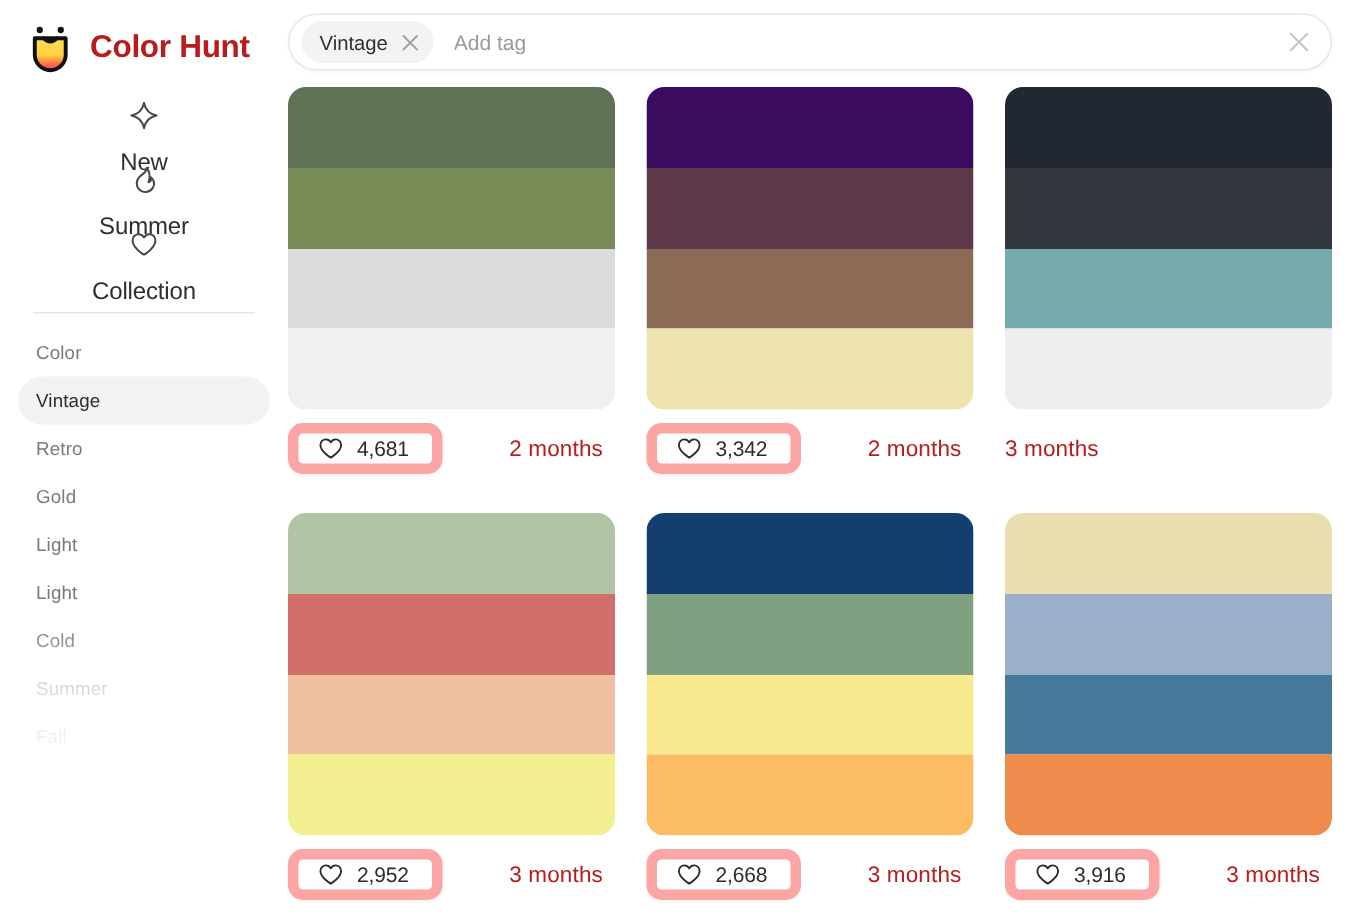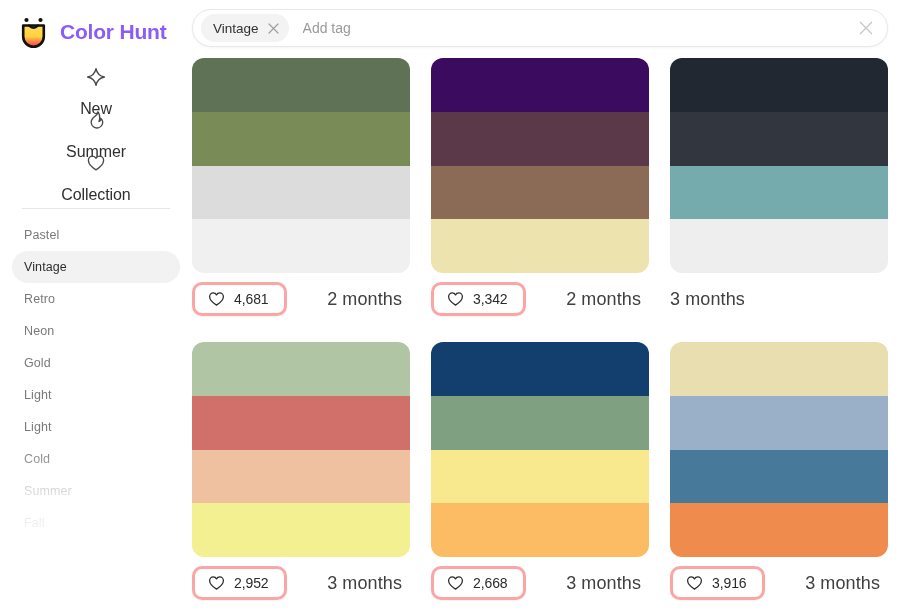--- a/index.html
+++ b/index.html
@@ -43,21 +43,21 @@
   .brand-logo {
     width: 31px;
     height: 33px;
     position: relative;
     flex: 0 0 auto;
   }
 
   .brand-name {
     font-size: 21px;
     font-weight: bold;
-    color: #8b5cf6;
+    color: #b91c1c;
     letter-spacing: -0.2px;
     white-space: nowrap;
   }
 
   .nav {
     margin-top: 14px;
     padding: 0 12px;
   }
 
   .nav-item {
@@ -233,36 +233,36 @@
   }
 
   .like-btn {
     display: inline-flex;
     align-items: center;
     gap: 9px;
     height: 34px;
     padding: 0 15px 0 12px;
     border-radius: 10px;
     background: #ffffff;
-    border: 3px solid #fca5a5;
+    border: 7px solid #fca5a5;
     box-shadow: 0 1px 2px rgba(0,0,0,0.05);
     cursor: pointer;
   }
 
   .heart-icon { width: 18px; height: 18px; display:flex; align-items:center; justify-content:center; }
 
   .like-count {
     font-size: 14px;
     color: #2b2b2b;
     letter-spacing: -0.1px;
   }
 
   .time-label {
-    font-size: 18px;
-    color: #404040;
+    font-size: 15px;
+    color: #b91c1c;
     letter-spacing: 0.1px;
     padding-right: 2px;
     text-align: center;
   }
 </style>
 </head>
 <body>
 
 <div class="app">
 
@@ -316,24 +316,23 @@
           </svg>
         </span>
         <span class="nav-label">Collection</span>
       </div>
 
     </nav>
 
     <div class="nav-divider"></div>
 
     <div class="tags">
-      <div class="tag-item">Pastel</div>
+      <div class="tag-item">Color</div>
       <div class="tag-item active">Vintage</div>
       <div class="tag-item">Retro</div>
-      <div class="tag-item">Neon</div>
       <div class="tag-item">Gold</div>
       <div class="tag-item">Light</div>
       <div class="tag-item">Light</div>
       <div class="tag-item">Cold</div>
       <div class="tag-item">Summer</div>
       <div class="tag-item">Fall</div>
       <div class="tag-fade"></div>
     </div>
 
   </aside>

